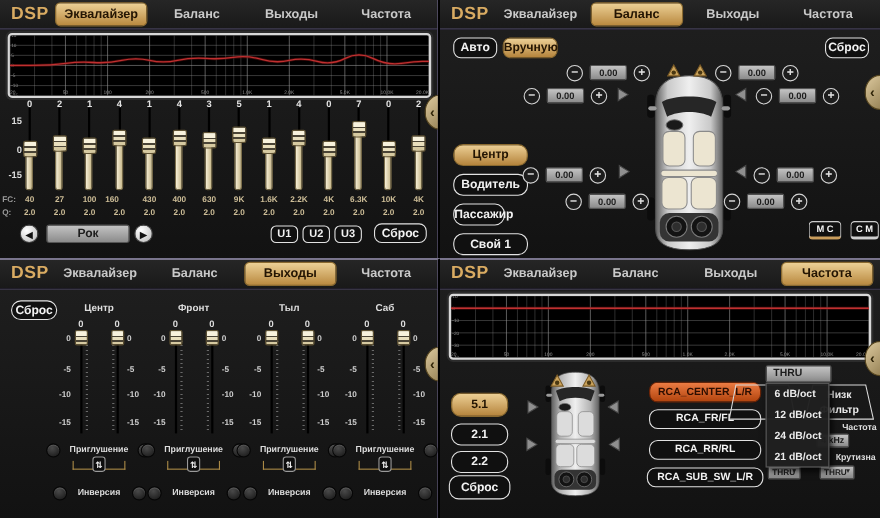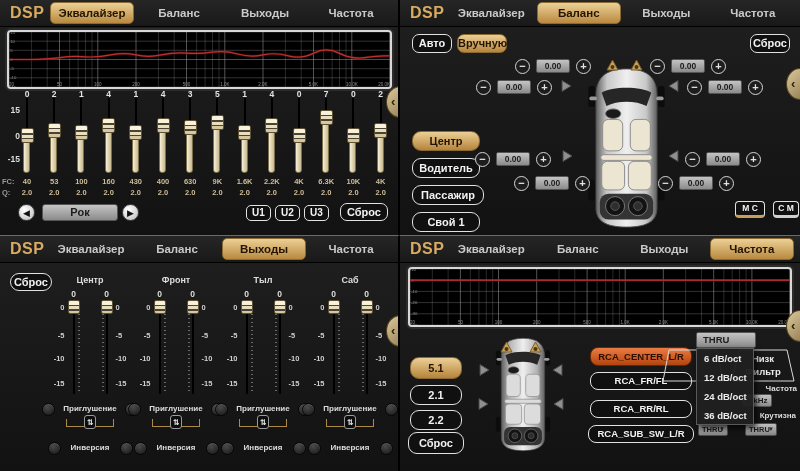--- a/index.html
+++ b/index.html
@@ -118,33 +118,33 @@
           <div class="lbl" style="left: 17px; top: 62px; width: 20px; text-align: center; font-size: 8.5px; color: rgb(227, 227, 227);">0</div>
           <div class="slider-track" style="left: 26px; top: 71px; height: 75px;"></div>
           <div class="slider-fill" style="left: 23px; top: 108px; height: 38px;"></div>
           <div class="slider-handle" style="left: 20.5px; top: 100.5px; height: 15px;"></div>
           <div class="lbl" style="left: 14px; top: 150px; width: 26px; text-align: center; font-size: 7.5px; color: rgb(205, 189, 151);">40</div>
           <div class="lbl" style="left: 14px; top: 161px; width: 26px; text-align: center; font-size: 7.5px; color: rgb(205, 189, 151);">2.0</div>
           <div class="lbl" style="left: 44.2px; top: 62px; width: 20px; text-align: center; font-size: 8.5px; color: rgb(227, 227, 227);">2</div>
           <div class="slider-track" style="left: 53.2px; top: 71px; height: 75px;"></div>
           <div class="slider-fill" style="left: 50.2px; top: 103.1px; height: 42.9px;"></div>
           <div class="slider-handle" style="left: 47.7px; top: 95.6px; height: 15px;"></div>
-          <div class="lbl" style="left: 41.2px; top: 150px; width: 26px; text-align: center; font-size: 7.5px; color: rgb(205, 189, 151);">53</div>
+          <div class="lbl" style="left: 41.2px; top: 150px; width: 26px; text-align: center; font-size: 7.5px; color: rgb(205, 189, 151);">27</div>
           <div class="lbl" style="left: 41.2px; top: 161px; width: 26px; text-align: center; font-size: 7.5px; color: rgb(205, 189, 151);">2.0</div>
           <div class="lbl" style="left: 71.4px; top: 62px; width: 20px; text-align: center; font-size: 8.5px; color: rgb(227, 227, 227);">1</div>
           <div class="slider-track" style="left: 80.4px; top: 71px; height: 75px;"></div>
           <div class="slider-fill" style="left: 77.4px; top: 105.55px; height: 40.45px;"></div>
           <div class="slider-handle" style="left: 74.9px; top: 98.05px; height: 15px;"></div>
           <div class="lbl" style="left: 68.4px; top: 150px; width: 26px; text-align: center; font-size: 7.5px; color: rgb(205, 189, 151);">100</div>
           <div class="lbl" style="left: 68.4px; top: 161px; width: 26px; text-align: center; font-size: 7.5px; color: rgb(205, 189, 151);">2.0</div>
           <div class="lbl" style="left: 98.6px; top: 62px; width: 20px; text-align: center; font-size: 8.5px; color: rgb(227, 227, 227);">4</div>
           <div class="slider-track" style="left: 107.6px; top: 71px; height: 75px;"></div>
           <div class="slider-fill" style="left: 104.6px; top: 98.2px; height: 47.8px;"></div>
           <div class="slider-handle" style="left: 102.1px; top: 90.7px; height: 15px;"></div>
-          <div class="lbl" style="left: 95.6px; top: 150px; width: 26px; text-align: center; font-size: 7.5px; color: rgb(205, 189, 151);">160</div>
+          <div class="lbl" style="left: 95.6px; top: 150px; width: 26px; font-size: 7.5px; color: rgb(205, 189, 151);">160</div>
           <div class="lbl" style="left: 95.6px; top: 161px; width: 26px; text-align: center; font-size: 7.5px; color: rgb(205, 189, 151);">2.0</div>
           <div class="lbl" style="left: 125.8px; top: 62px; width: 20px; text-align: center; font-size: 8.5px; color: rgb(227, 227, 227);">1</div>
           <div class="slider-track" style="left: 134.8px; top: 71px; height: 75px;"></div>
           <div class="slider-fill" style="left: 131.8px; top: 105.55px; height: 40.45px;"></div>
           <div class="slider-handle" style="left: 129.3px; top: 98.05px; height: 15px;"></div>
           <div class="lbl" style="left: 122.8px; top: 150px; width: 26px; text-align: center; font-size: 7.5px; color: rgb(205, 189, 151);">430</div>
           <div class="lbl" style="left: 122.8px; top: 161px; width: 26px; text-align: center; font-size: 7.5px; color: rgb(205, 189, 151);">2.0</div>
           <div class="lbl" style="left: 153px; top: 62px; width: 20px; text-align: center; font-size: 8.5px; color: rgb(227, 227, 227);">4</div>
           <div class="slider-track" style="left: 162px; top: 71px; height: 75px;"></div>
           <div class="slider-fill" style="left: 159px; top: 98.2px; height: 47.8px;"></div>
@@ -225,21 +225,21 @@
         <div class="tab">Выходы</div>
         <div class="tab">Частота</div>
       </header>
     <div class="content" id="bal-content">
       <div class="btn" style="left:12px;top:7px;width:40px;height:19px;line-height:17px">Авто</div>
       <div class="btn gold" style="left:57px;top:7px;width:50px;height:19px;line-height:17px">Вручную</div>
       <div class="btn" style="left:350px;top:7px;width:40px;height:19px;line-height:17px">Сброс</div>
       <div id="bal-presets">
           <div class="btn gold" style="left: 12px; top: 104px; width: 68px; height: 20px; line-height: 18px; border-radius: 9px; font-size: 11px;">Центр</div>
           <div class="btn" style="left: 12px; top: 131px; width: 68px; height: 20px; line-height: 18px; border-radius: 9px; font-size: 11px;">Водитель</div>
-          <div class="btn" style="left: 12px; top: 158px; width: 72px; height: 20px; line-height: 18px; border-radius: 9px; font-size: 11px;">Пассажир</div>
+          <div class="btn" style="left: 12px; top: 158px; width: 47px; height: 20px; line-height: 18px; border-radius: 9px; font-size: 11px;">Пассажир</div>
           <div class="btn" style="left: 12px; top: 185px; width: 68px; height: 20px; line-height: 18px; border-radius: 9px; font-size: 11px;">Свой 1</div>
         </div>
       <div id="bal-car" style="position:absolute;left:188px;top:40px"><svg width="77" height="162" viewBox="0 0 80 170" xmlns="http://www.w3.org/2000/svg">
   <defs>
               <linearGradient id="cbA" x1="0" y1="0" x2="1" y2="0">
     <stop offset="0" stop-color="#5f5f5f"></stop>
                 <stop offset=".18" stop-color="#c9c9c9"></stop>
     <stop offset=".5" stop-color="#efefef"></stop>
                 <stop offset=".82" stop-color="#c9c9c9"></stop>
     <stop offset="1" stop-color="#5f5f5f"></stop>
@@ -579,21 +579,21 @@
       <div id="x-thru">
           <div class="thru-select" style="left: 298px; top: 160px; width: 30px;">THRU<i>▼</i></div>
           <div class="thru-select" style="left: 345px; top: 160px; width: 32px;">THRU<i>▼</i></div>
         </div>
       <div id="x-dd" style="position: absolute; left: 0px; top: 0px; z-index: 50;">
           <div class="gray-box" style="left: 296px; top: 69px; width: 60px; height: 16px; font-size: 9.5px; line-height: 14px; text-align: left; padding-left: 6px; border-radius: 2px; z-index: 51;">THRU</div>
           <div class="dd-list" style="left: 296px; top: 85px; width: 58px; height: 77px; z-index: 51;">
             <div class="dd-item">6 dB/oct</div>
             <div class="dd-item">12 dB/oct</div>
             <div class="dd-item">24 dB/oct</div>
-            <div class="dd-item">36 dB/oct</div>
+            <div class="dd-item">21 dB/oct</div>
           </div>
         </div>
     <div class="edge-handle" style="top: 47px;">
           <span>‹</span>
         </div>
       </div>
   </section>
 
 </div>
 

